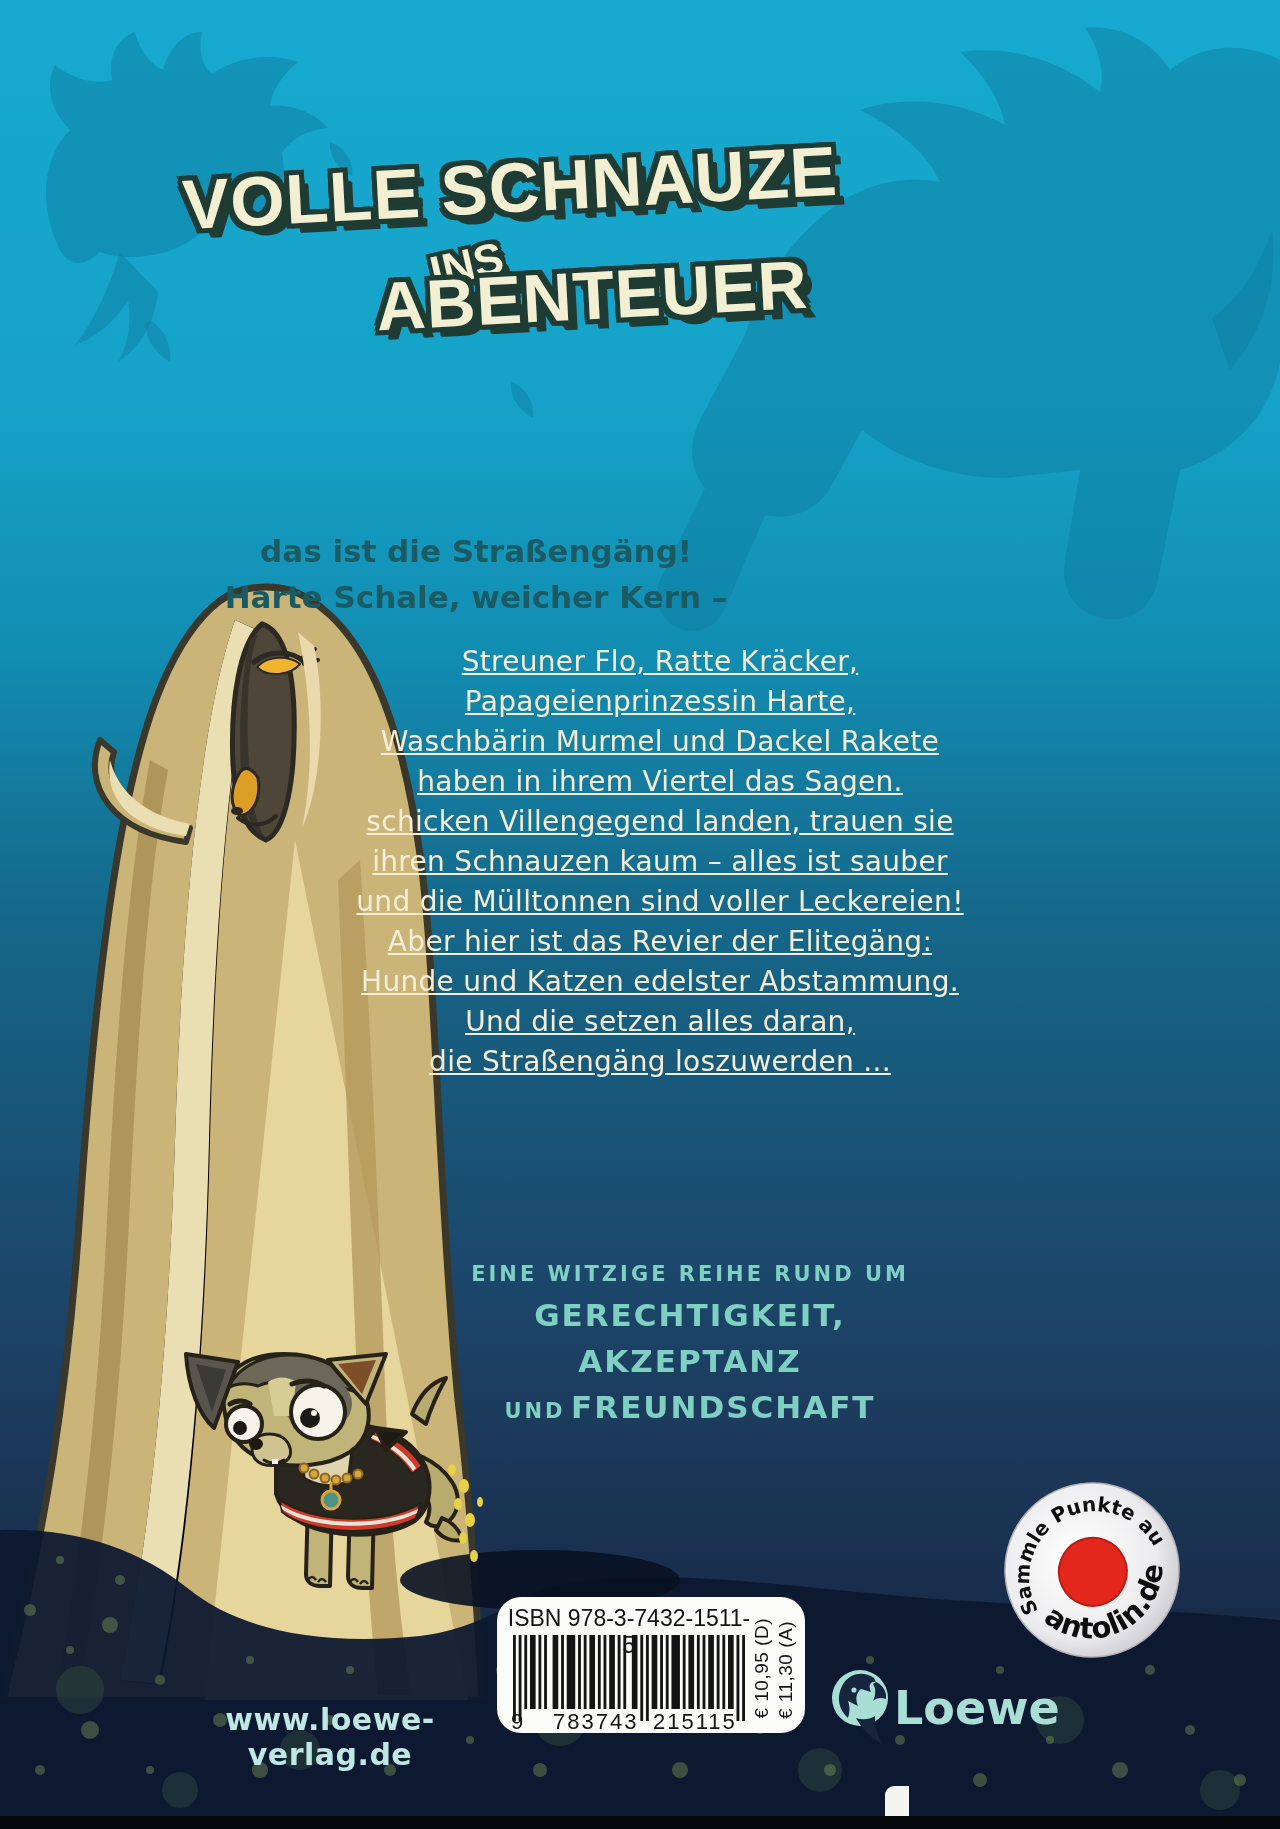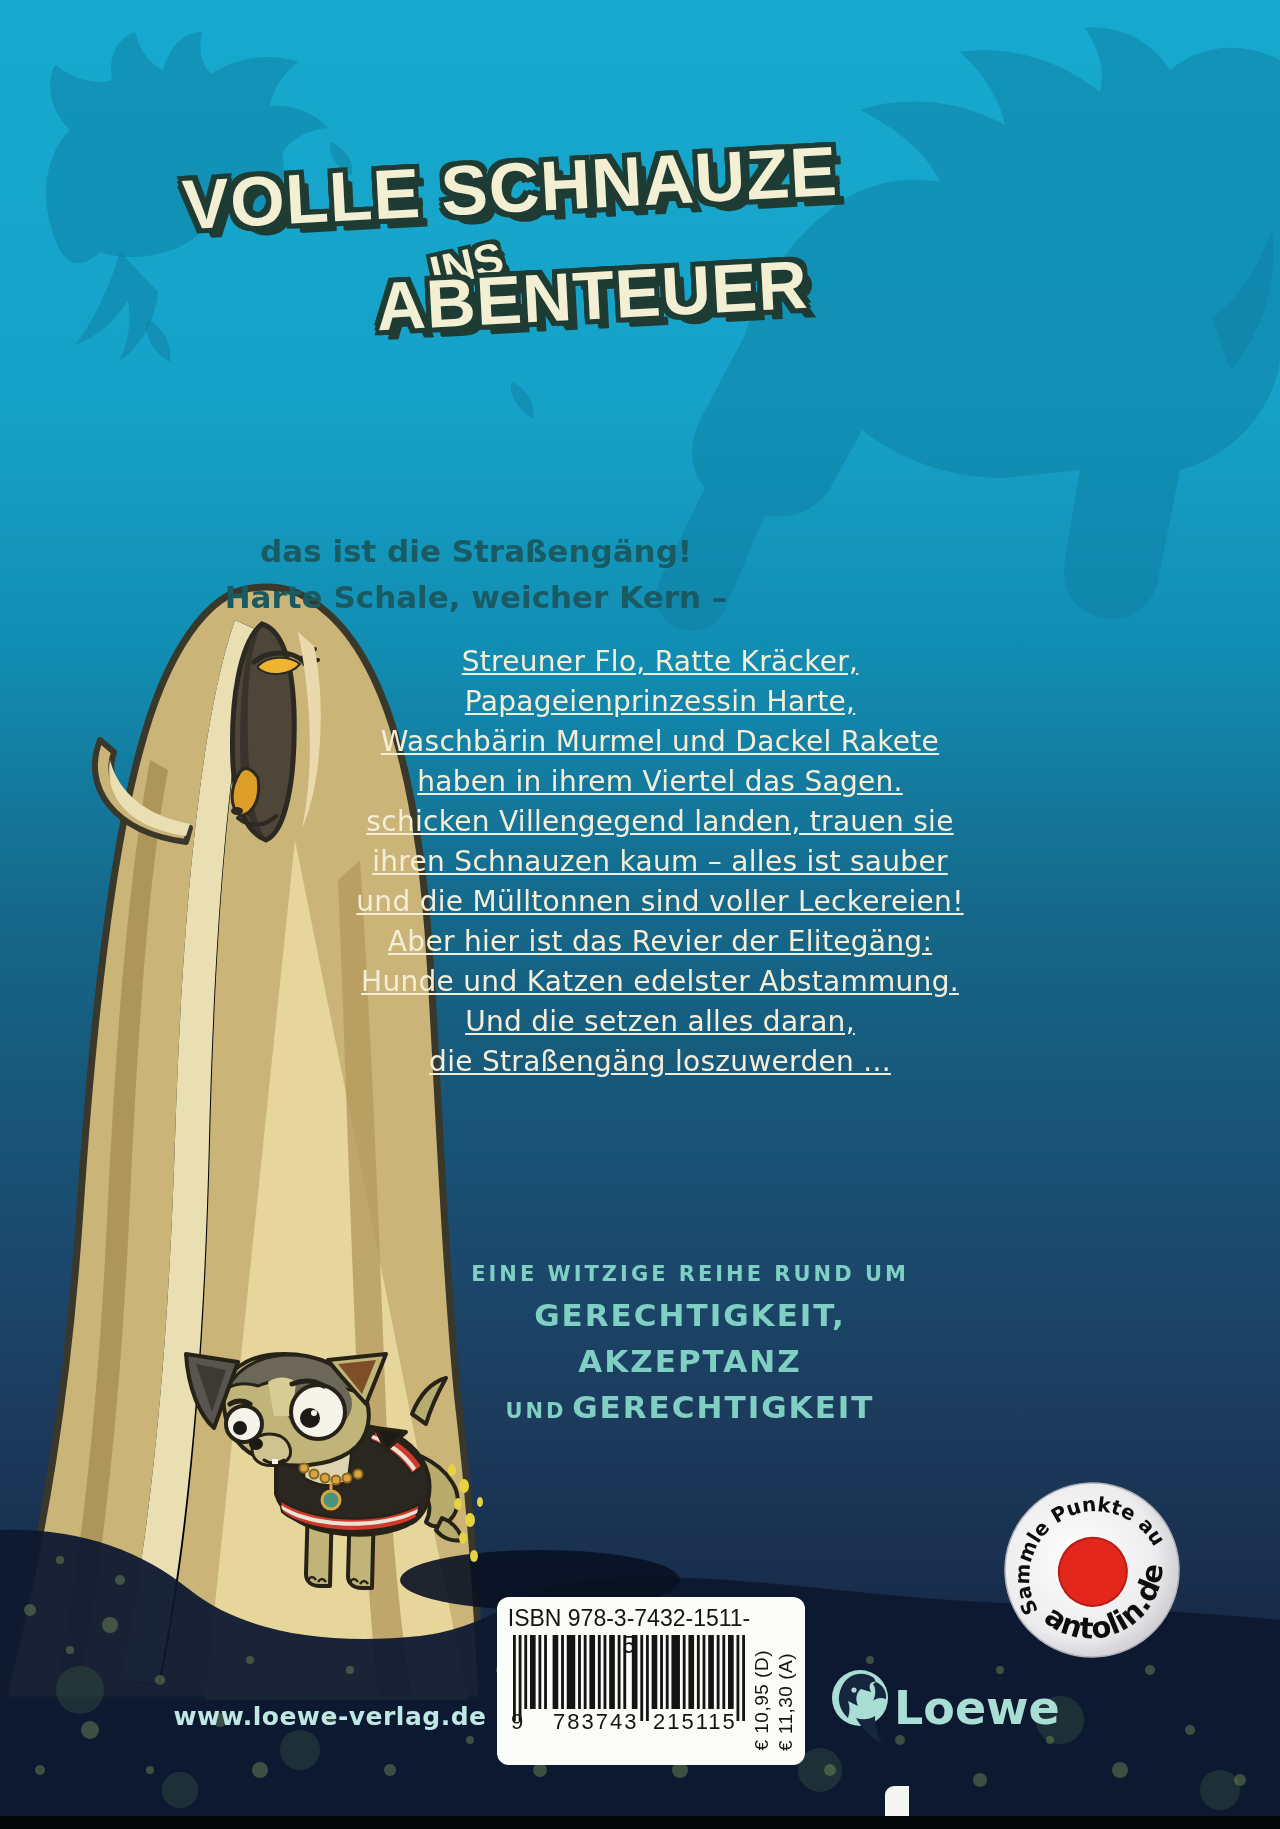--- a/index.html
+++ b/index.html
@@ -26,23 +26,23 @@
   .blurb span{display:block;text-decoration:underline;}
   .series{position:absolute;left:420px;top:1256px;width:540px;text-align:center;z-index:6;
     color:#7fd0c3;font-weight:bold;}
   .series .s-intro{display:block;font-size:21px;letter-spacing:3px;line-height:36px;}
   .series .s-big{display:block;font-size:31px;letter-spacing:2px;line-height:46px;}
   .series .s-small{font-size:21px;letter-spacing:3px;}
   .series .s-inbig{font-size:31px;letter-spacing:2px;}
   .series .s-last{display:block;line-height:46px;}
   
   .website{position:absolute;left:160px;top:1702px;width:340px;text-align:center;z-index:8;
-    color:#bfe7e3;font-weight:bold;font-size:25px;letter-spacing:.5px;}
-  .isbn-box{position:absolute;left:497px;top:1597px;width:308px;height:168px;z-index:8;
-    background:#fbfbf8;border-radius:12px;}
+    color:#bfe7e3;font-weight:bold;font-size:30px;letter-spacing:.5px;}
+  .isbn-box{position:absolute;left:497px;top:1597px;width:308px;height:136px;z-index:8;
+    background:#fbfbf8;border-radius:24px;}
   .isbn-text{position:absolute;left:6px;top:8px;width:252px;text-align:center;
     font-family:"Liberation Sans",sans-serif;font-size:23px;color:#141414;}
   .bars{position:absolute;left:16px;top:38px;}
   .bc-digits{position:absolute;top:112px;font-family:"Liberation Sans",sans-serif;
     font-size:22px;color:#141414;letter-spacing:2px;}
   .bc-d0{left:14px;}  .bc-d1{left:56px;}  .bc-d2{left:156px;}
   .price{position:absolute;bottom:14px;writing-mode:vertical-rl;transform:rotate(180deg);
     font-family:"Liberation Sans",sans-serif;font-size:19px;color:#141414;letter-spacing:.5px;}
   .price-de{right:32px;} .price-at{right:8px;}
   .loewe{position:absolute;left:830px;top:1666px;display:flex;align-items:center;z-index:8;}
@@ -108,21 +108,21 @@
     <span>Und die setzen alles daran,</span>
     <span>die Straßengäng loszuwerden ...</span>
   </div>
 
   <div class="series">
     <span class="s-intro">EINE WITZIGE REIHE RUND UM</span>
     <span class="s-big">GERECHTIGKEIT,</span>
     <span class="s-big">AKZEPTANZ</span>
     <span class="s-last">
       <span class="s-small">UND</span>
-      <span class="s-inbig">GERECHTIGKEIT</span>
+      <span class="s-inbig">FREUNDSCHAFT</span>
     </span>
   </div>
 
   <svg class="abs hound" style="left:0;top:560px;" width="500" height="1140" viewBox="0 0 500 1140">
     <path d="M 252 28 C 208 32, 166 92, 140 190 C 110 300, 92 470, 80 650
              C 68 830, 44 980, 6 1125 L 4 1140 L 482 1140 C 476 1030, 470 940, 458 840
              C 444 700, 438 520, 430 400 C 422 268, 398 118, 330 55 C 300 27, 276 25, 252 28 Z" fill="#cbb478" stroke="#3a372b" stroke-width="7" stroke-linejoin="round"></path>
     <path d="M 295 280 L 468 1140 L 205 1140 Z" fill="#e6d69c"></path>
     <path d="M 235 60 C 200 160, 182 360, 175 580 C 168 800, 150 980, 120 1120
              L 160 1125 C 190 980, 205 790, 210 580 C 215 370, 230 170, 258 70 Z" fill="#ead fb2"></path>

